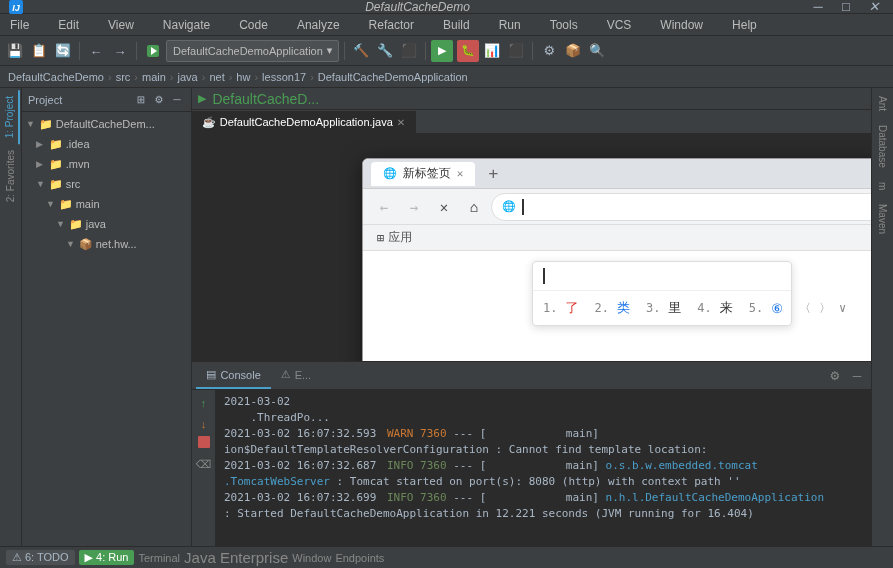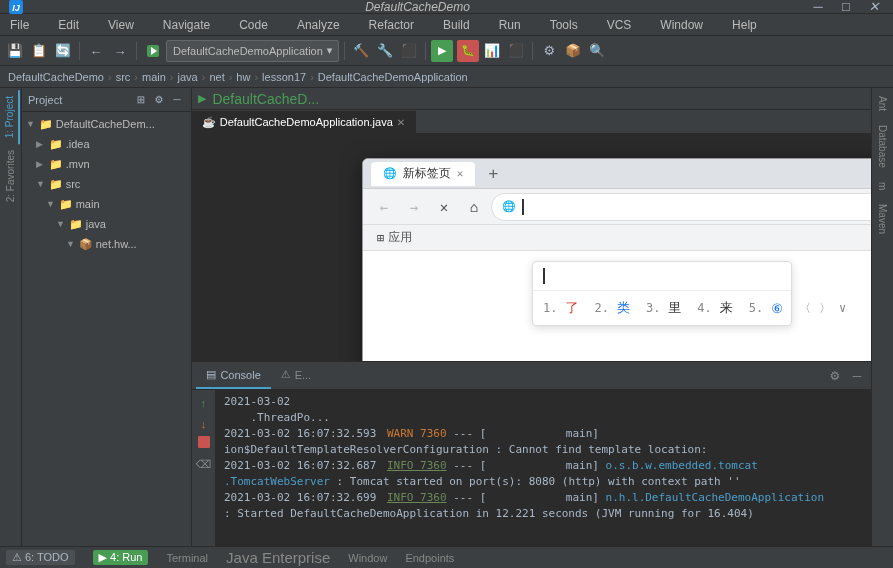--- a/index.html
+++ b/index.html
@@ -227,37 +227,37 @@
     .right-tab {
       writing-mode: vertical-rl;
       font-size: 10px;
       padding: 6px 3px;
       cursor: pointer;
       color: #888;
       white-space: nowrap;
     }
     .log-line { line-height: 16px; }
     .log-date { color: #a9b7c6; }
-    .log-info { color: #6a8759; text-decoration: underline; }
+    .log-info { color: #6a8759; }
     .log-class { color: #4a9eca; }
     .log-text { color: #a9b7c6; }
 
     
     .status-bar {
       height: 22px;
       background: #3c3f41;
       display: flex;
       align-items: center;
       padding: 0 6px;
       border-top: 1px solid #2b2b2b;
       font-size: 11px;
       color: #888;
       gap: 8px;
     }
-    .status-left { flex: 1; display: flex; gap: 18px; align-items: center; }
+    .status-left { flex: 1; display: flex; gap: 4px; align-items: center; }
     .status-right { display: flex; gap: 8px; align-items: center; }
     .status-todo {
       background: #4c5052;
       padding: 1px 6px;
       border-radius: 2px;
       font-size: 11px;
       cursor: pointer;
       color: #a9b7c6;
     }
     .status-run {

